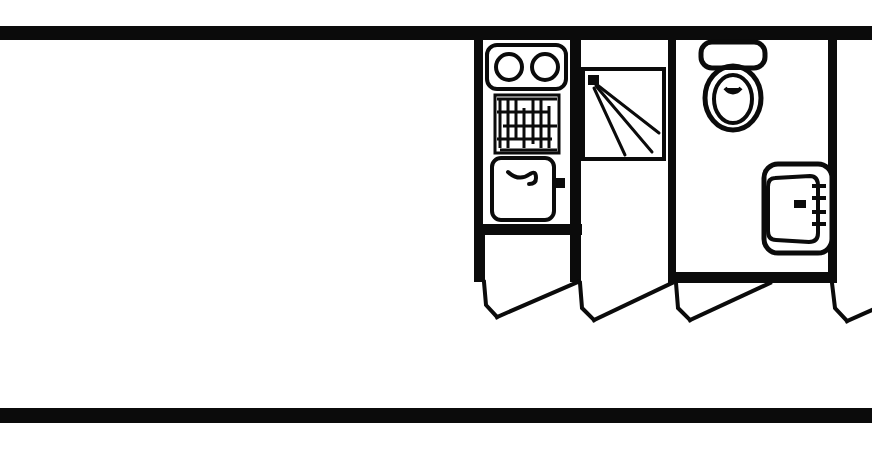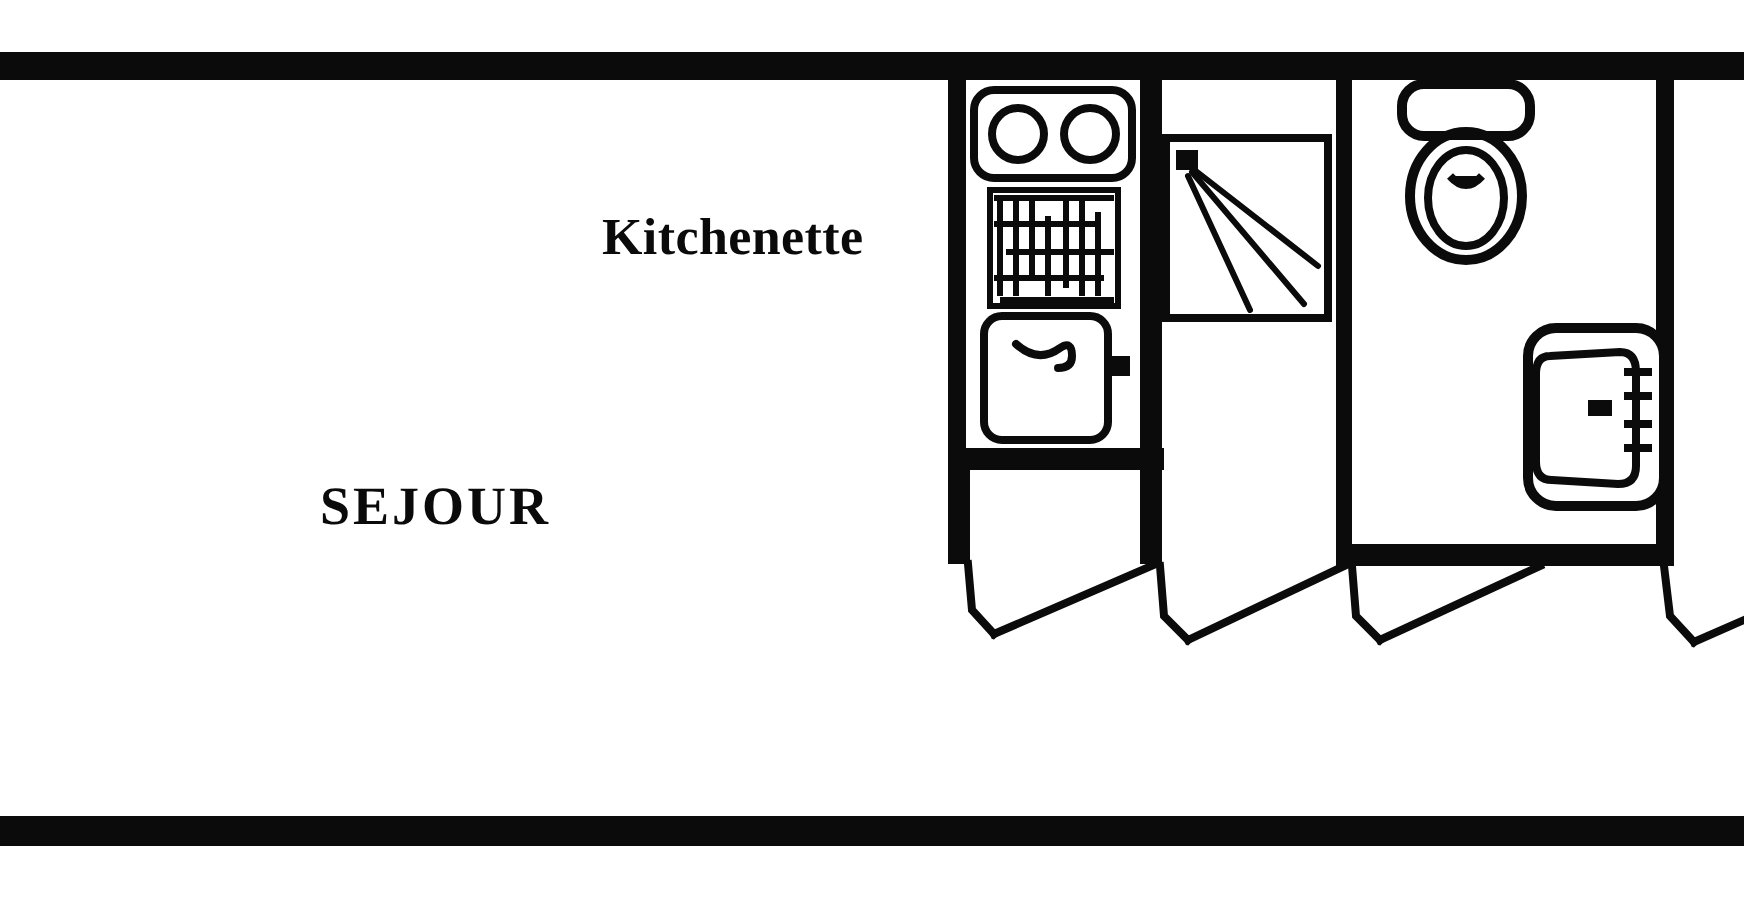--- a/index.html
+++ b/index.html
@@ -141,17 +141,15 @@
         <line x1="812" y1="186" x2="826" y2="186"></line>
         <line x1="812" y1="198" x2="826" y2="198"></line>
         <line x1="812" y1="212" x2="826" y2="212"></line>
         <line x1="812" y1="224" x2="826" y2="224"></line>
       </g>
       <rect x="794" y="200" width="12" height="8" fill="#0b0b0b"></rect>
     </g>
 
   </svg>
 
-  <div class="room-label" id="label-sejour">SEJOUR</div>
 
-  <div class="room-label" id="label-kitchenette">Kitchenette</div>
 
 </div>
 
 </body></html>

